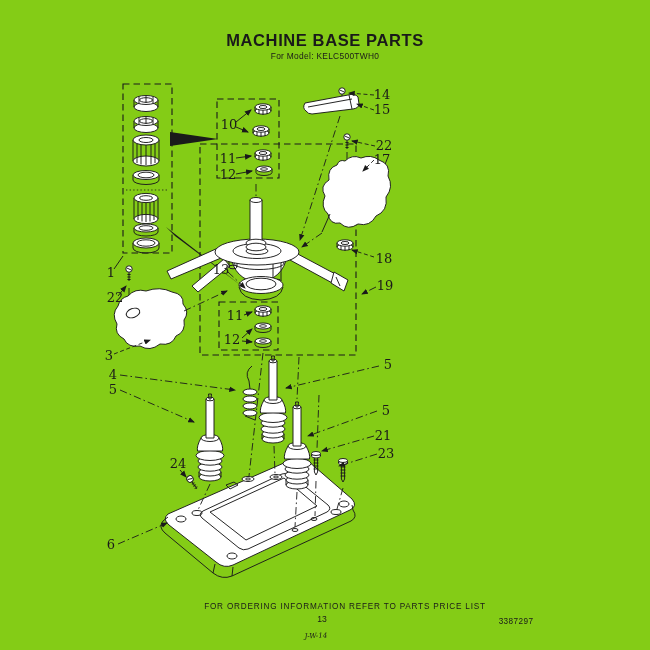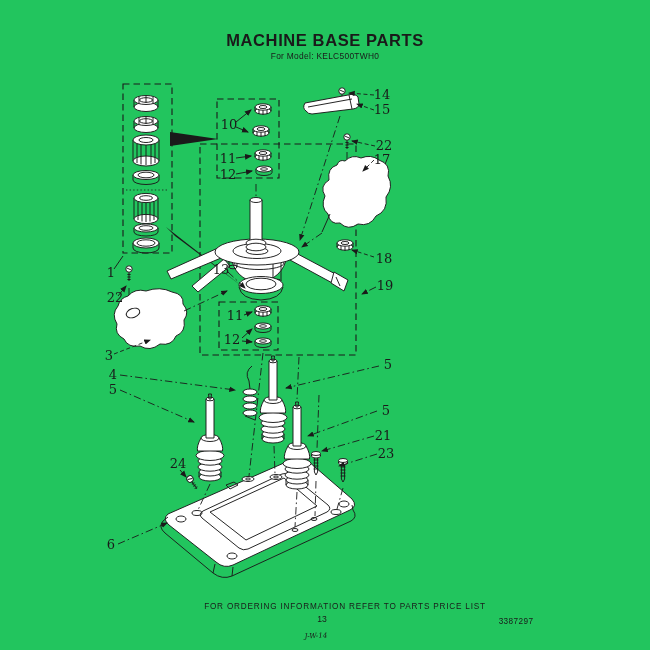--- a/index.html
+++ b/index.html
@@ -1,16 +1,16 @@
 <!DOCTYPE html>
 <html><head>
 <meta charset="utf-8">
 <style>
   html,body{margin:0;padding:0;background:#e8e8e8;}
-  .page{position:relative;width:650px;height:650px;background:#22c55e;overflow:hidden;
+  .page{position:relative;width:650px;height:650px;background:#84cc16;overflow:hidden;
         font-family:"Liberation Sans",sans-serif;color:#1a1a1a;}
   svg{position:absolute;left:0;top:0;}
   svg text{fill:#1a1a1a;}
   .title{font-family:"Liberation Sans",sans-serif;font-weight:bold;font-size:16.5px;letter-spacing:.6px;}
   .subtitle{font-family:"Liberation Sans",sans-serif;font-size:8.4px;letter-spacing:.3px;}
   .callout{font-family:"DejaVu Serif",serif;font-size:13px;}
   .foot{font-family:"Liberation Sans",sans-serif;font-size:8.2px;letter-spacing:.8px;}
   .pageno{font-family:"Liberation Sans",sans-serif;font-size:8.6px;}
   .docno{font-family:"Liberation Sans",sans-serif;font-size:8.2px;letter-spacing:.4px;}
   .mark{font-family:"DejaVu Serif",serif;font-style:italic;font-size:7px;}

